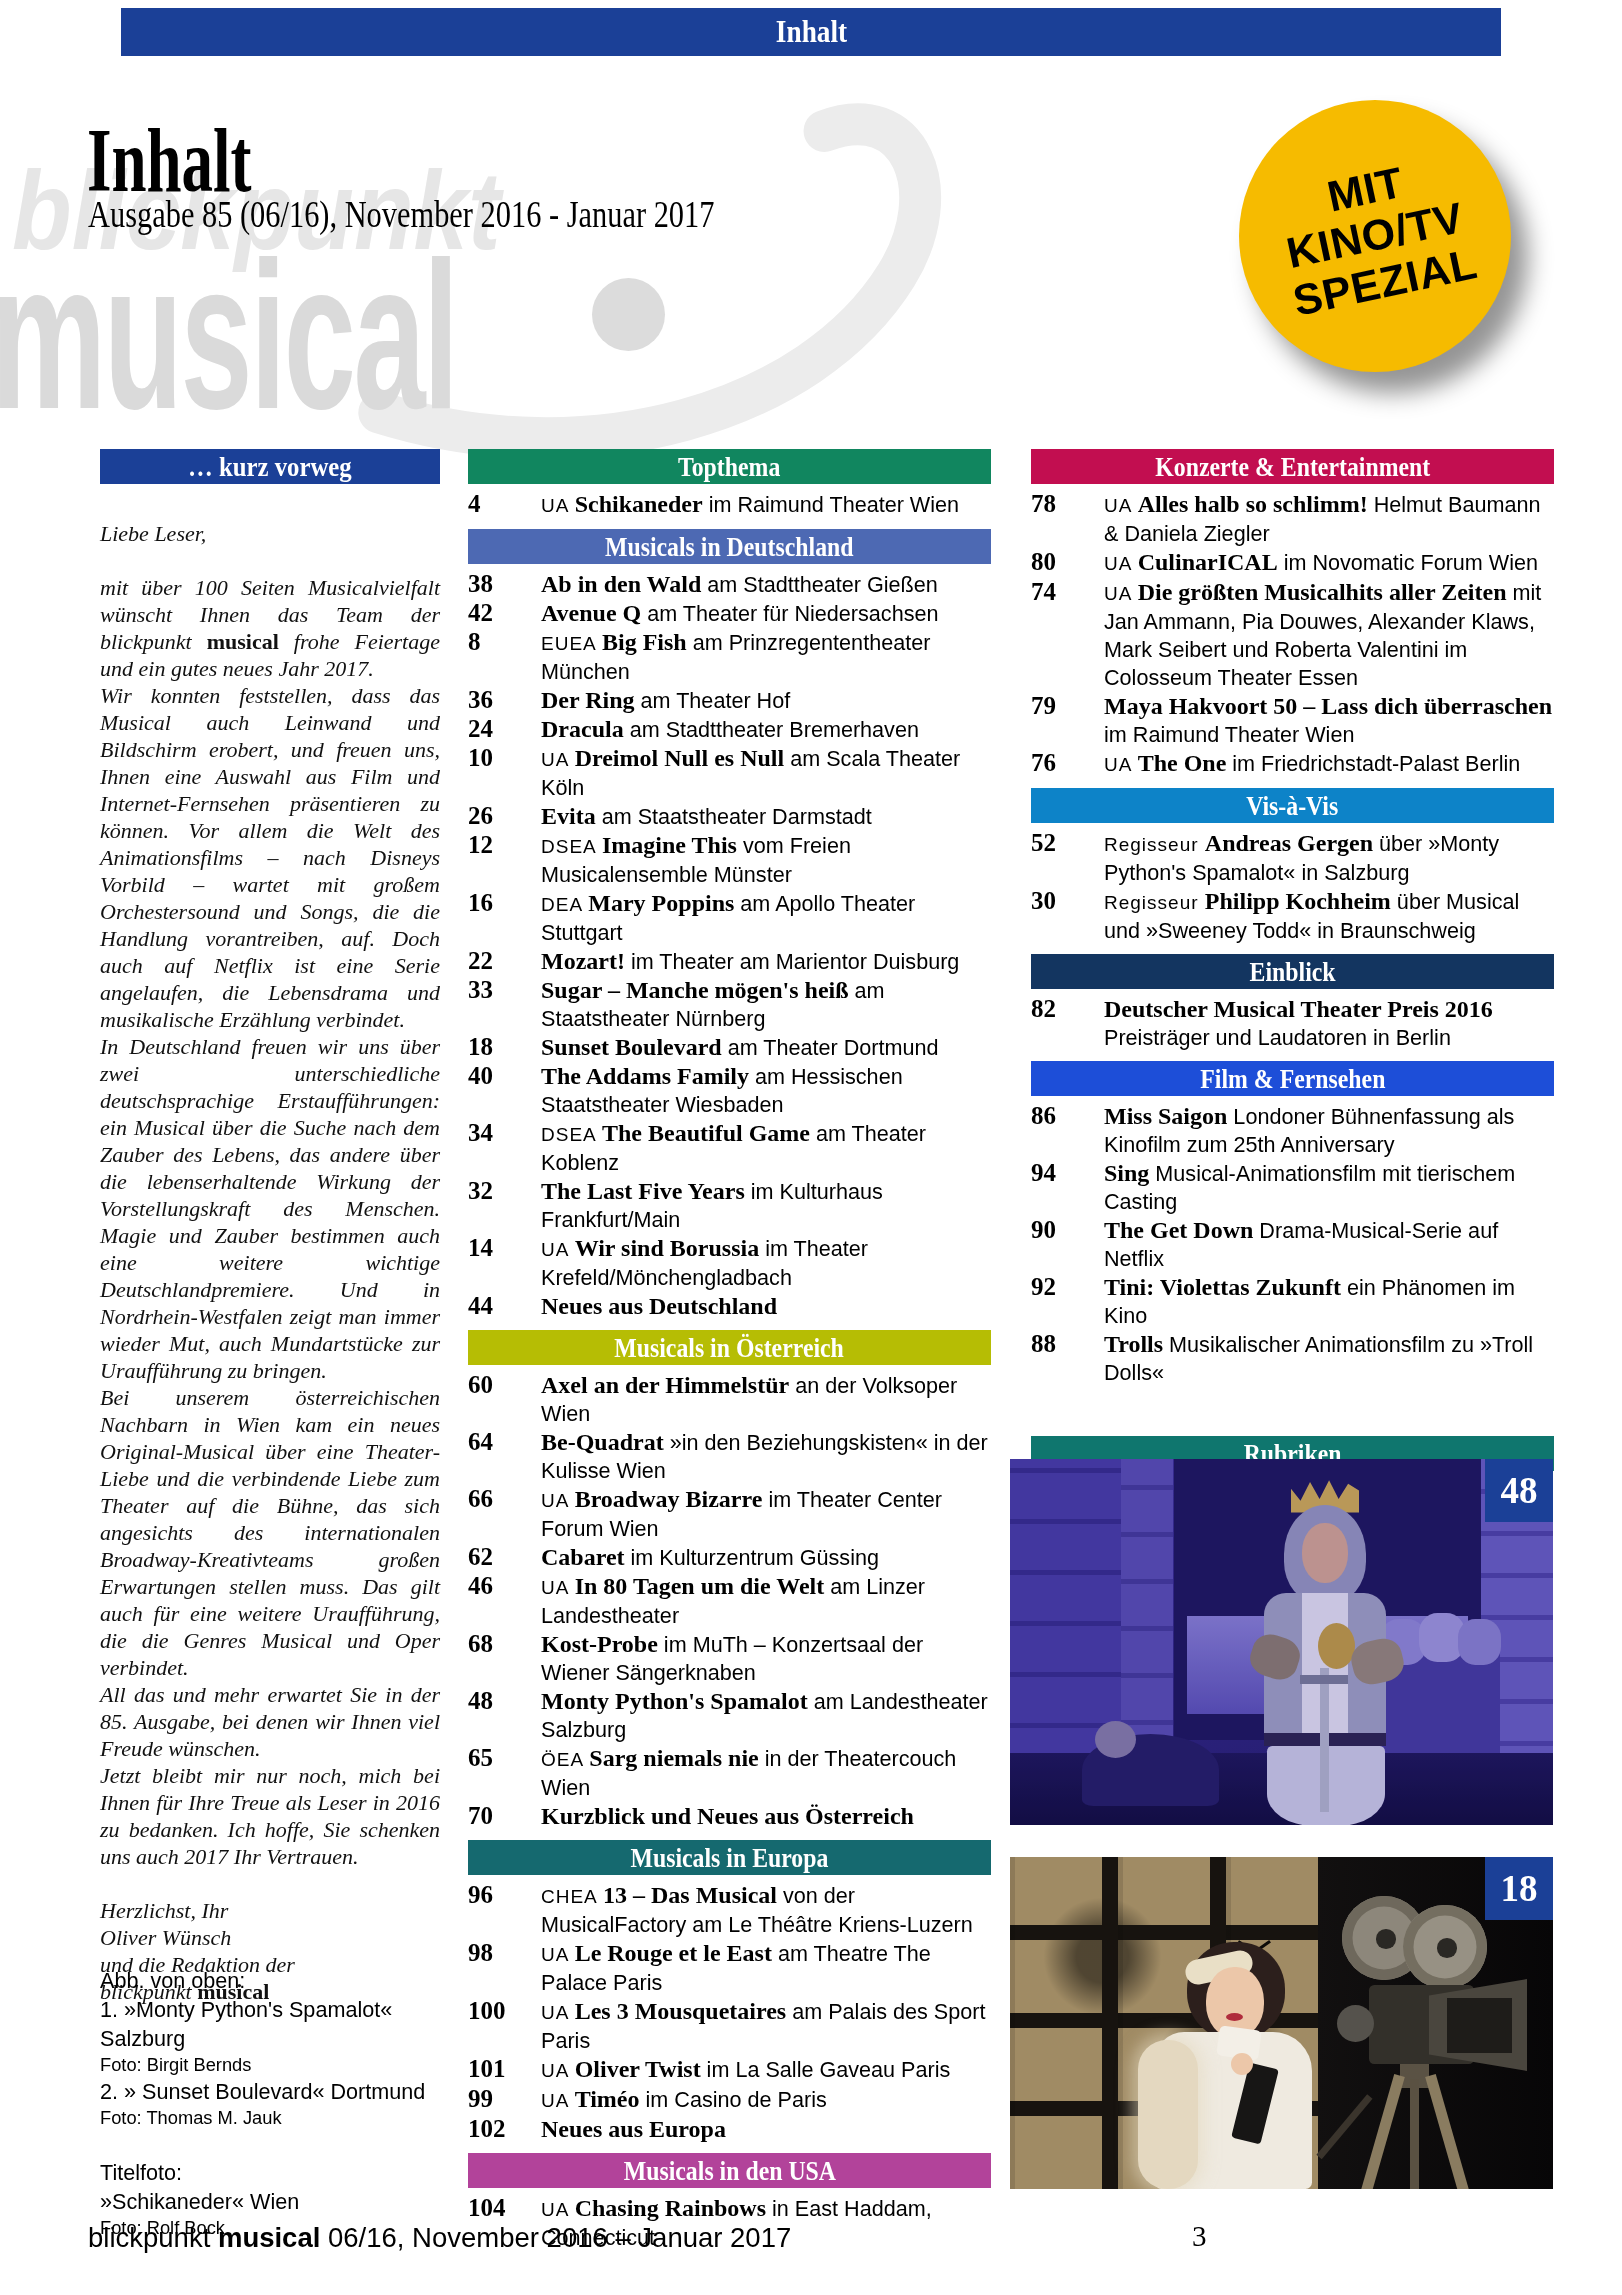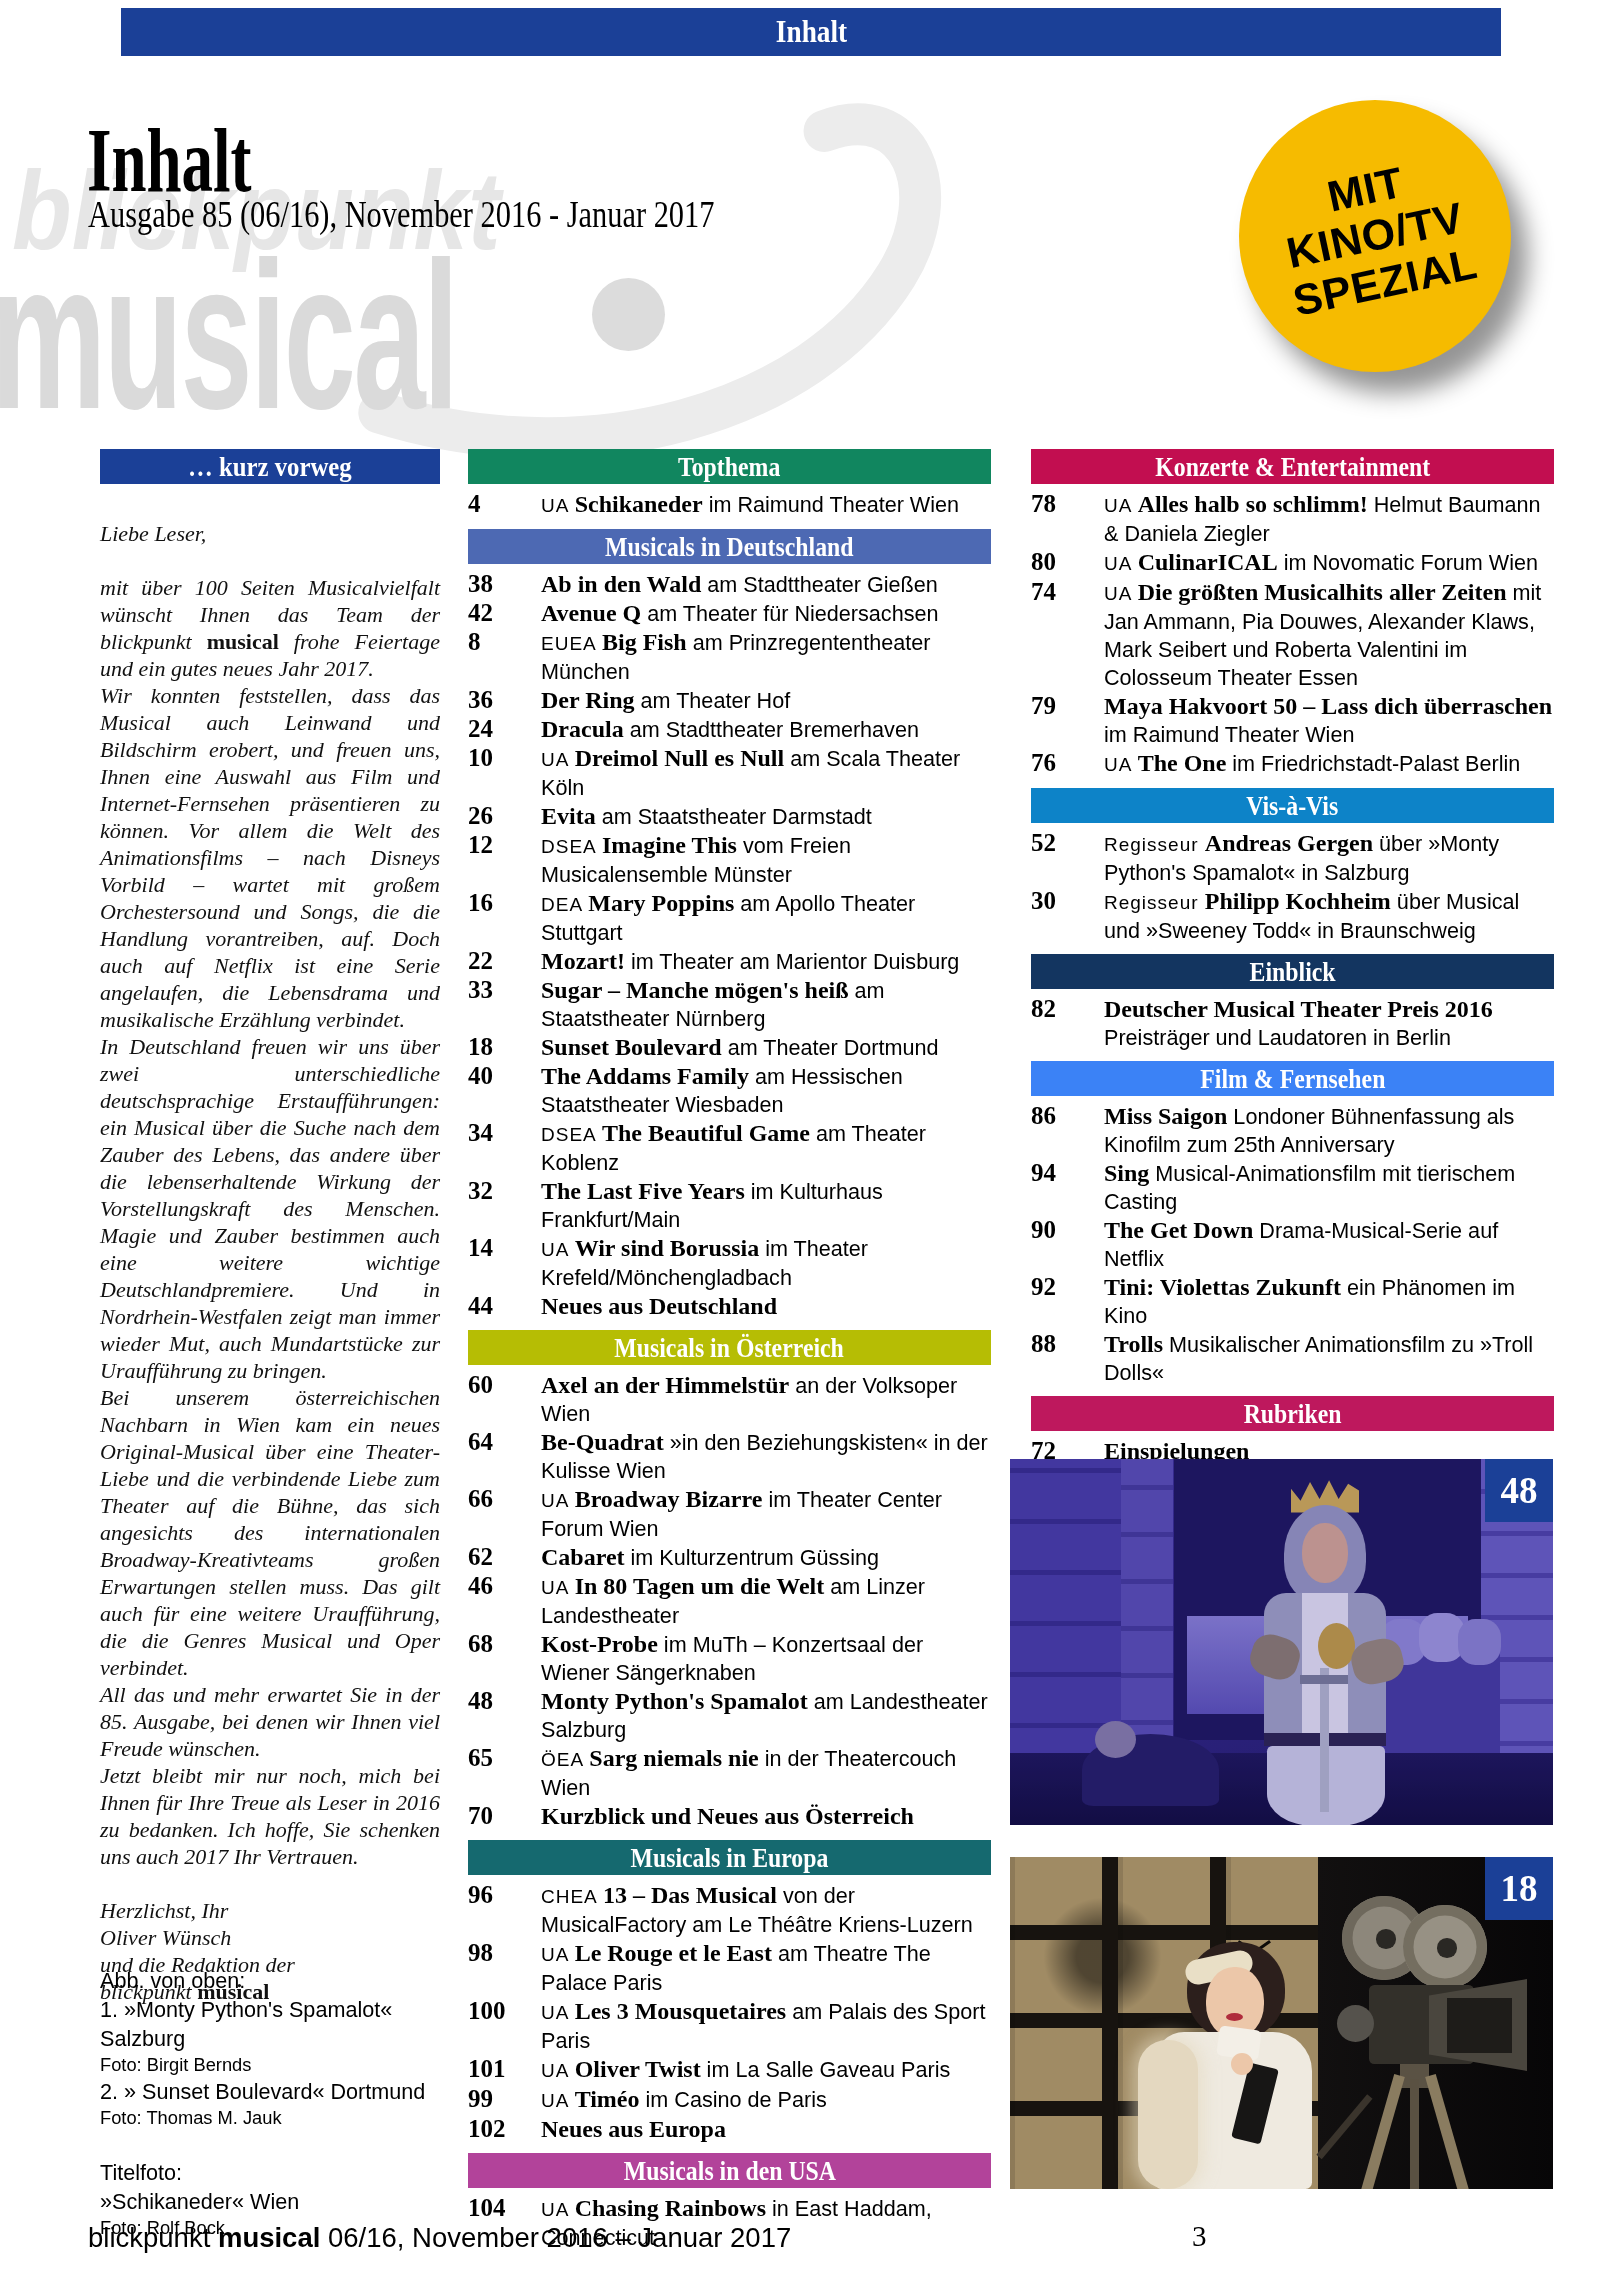--- a/index.html
+++ b/index.html
@@ -335,21 +335,21 @@
         </div>
         <div class="sec-bar" style="background: rgb(19, 53, 96);">
           <span>Einblick</span>
         </div>
         <div class="sec-entries">
           <div class="row">
             <div class="num">82</div>
             <div class="body"><span class="ttl">Deutscher Musical Theater Preis 2016</span><span class="rest block">Preisträger und Laudatoren in Berlin</span></div>
           </div>
         </div>
-        <div class="sec-bar" style="background: #3b82f6;">
+        <div class="sec-bar" style="background: #1d4ed8;">
           <span>Film &amp; Fernsehen</span>
         </div>
         <div class="sec-entries">
           <div class="row">
             <div class="num">86</div>
             <div class="body"><span class="ttl">Miss Saigon</span><span class="rest"> Londoner Bühnenfassung als Kinofilm zum 25th Anniversary</span></div>
           </div>
           <div class="row">
             <div class="num">94</div>
             <div class="body"><span class="ttl">Sing</span><span class="rest"> Musical-Animationsfilm mit tierischem Casting</span></div>
@@ -360,21 +360,21 @@
           </div>
           <div class="row">
             <div class="num">92</div>
             <div class="body"><span class="ttl">Tini: Violettas Zukunft</span><span class="rest"> ein Phänomen im Kino</span></div>
           </div>
           <div class="row">
             <div class="num">88</div>
             <div class="body"><span class="ttl">Trolls</span><span class="rest"> Musikalischer Animationsfilm zu »Troll Dolls«</span></div>
           </div>
         </div>
-        <div class="sec-bar" style="background: #be185d;">
+        <div class="sec-bar" style="background: #0f766e; margin-top: 40px;">
           <span>Rubriken</span>
         </div>
         <div class="sec-entries">
           <div class="row">
             <div class="num">72</div>
             <div class="body"><span class="ttl">Einspielungen</span></div>
           </div>
           <div class="row">
             <div class="num">54</div>
             <div class="body"><span class="ttl">Premierenblick•</span></div>

